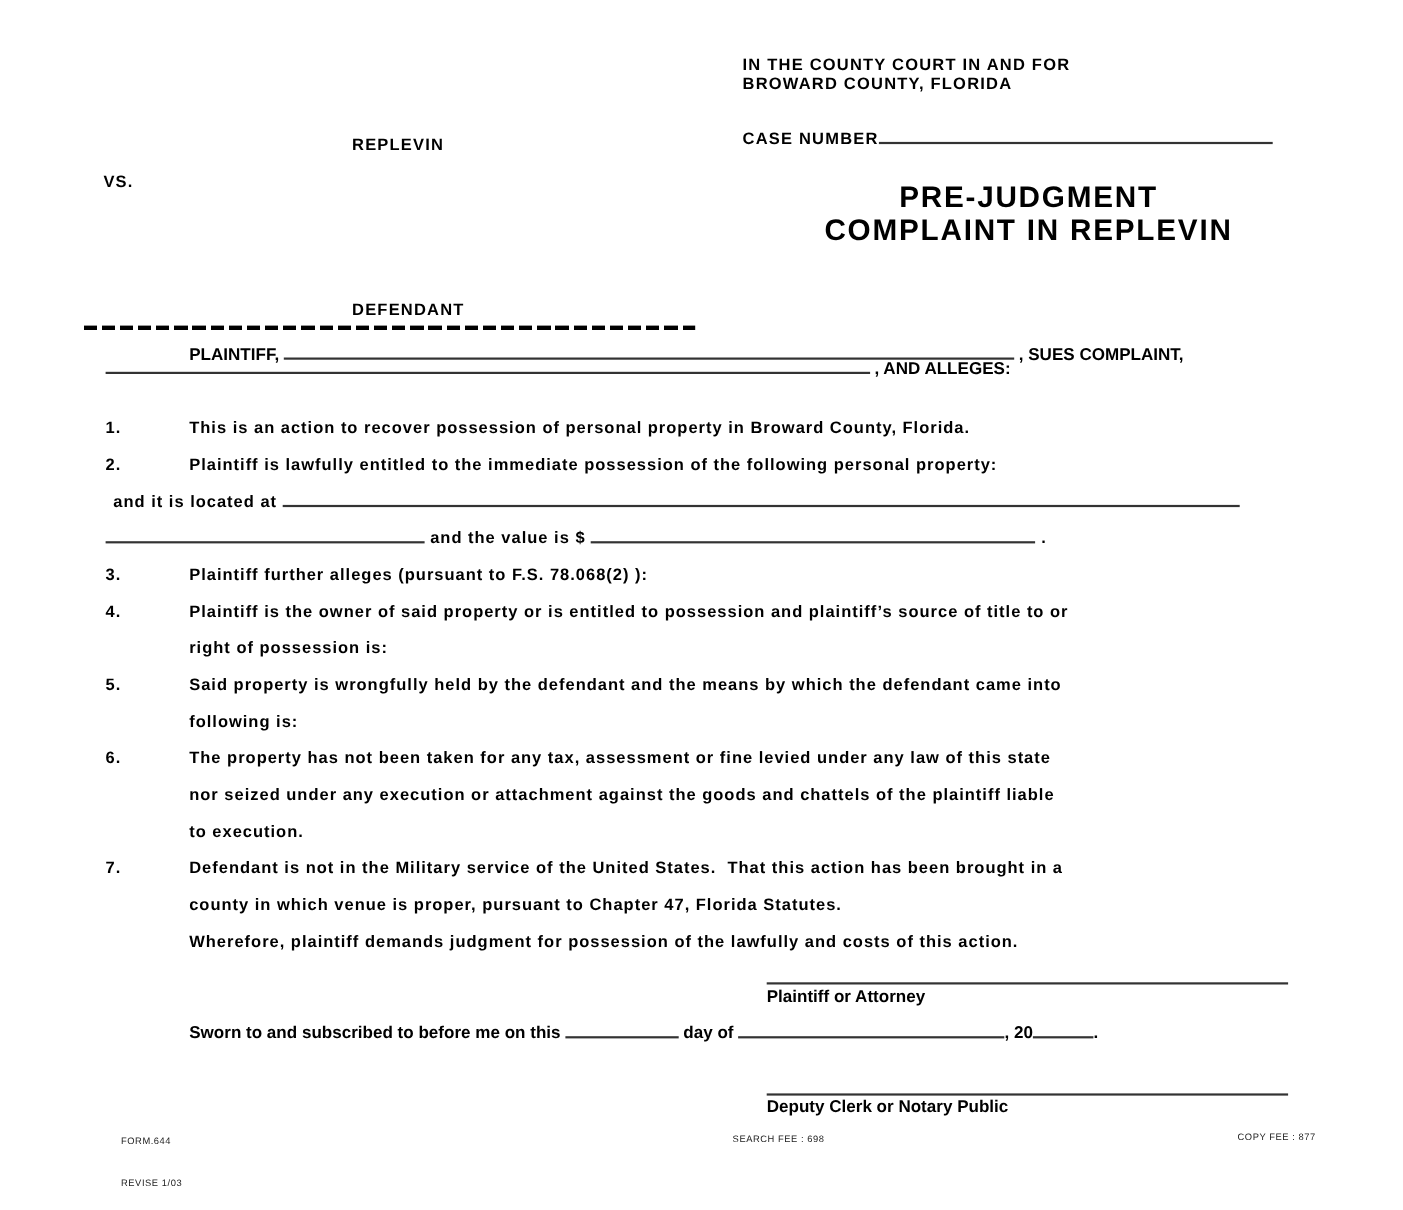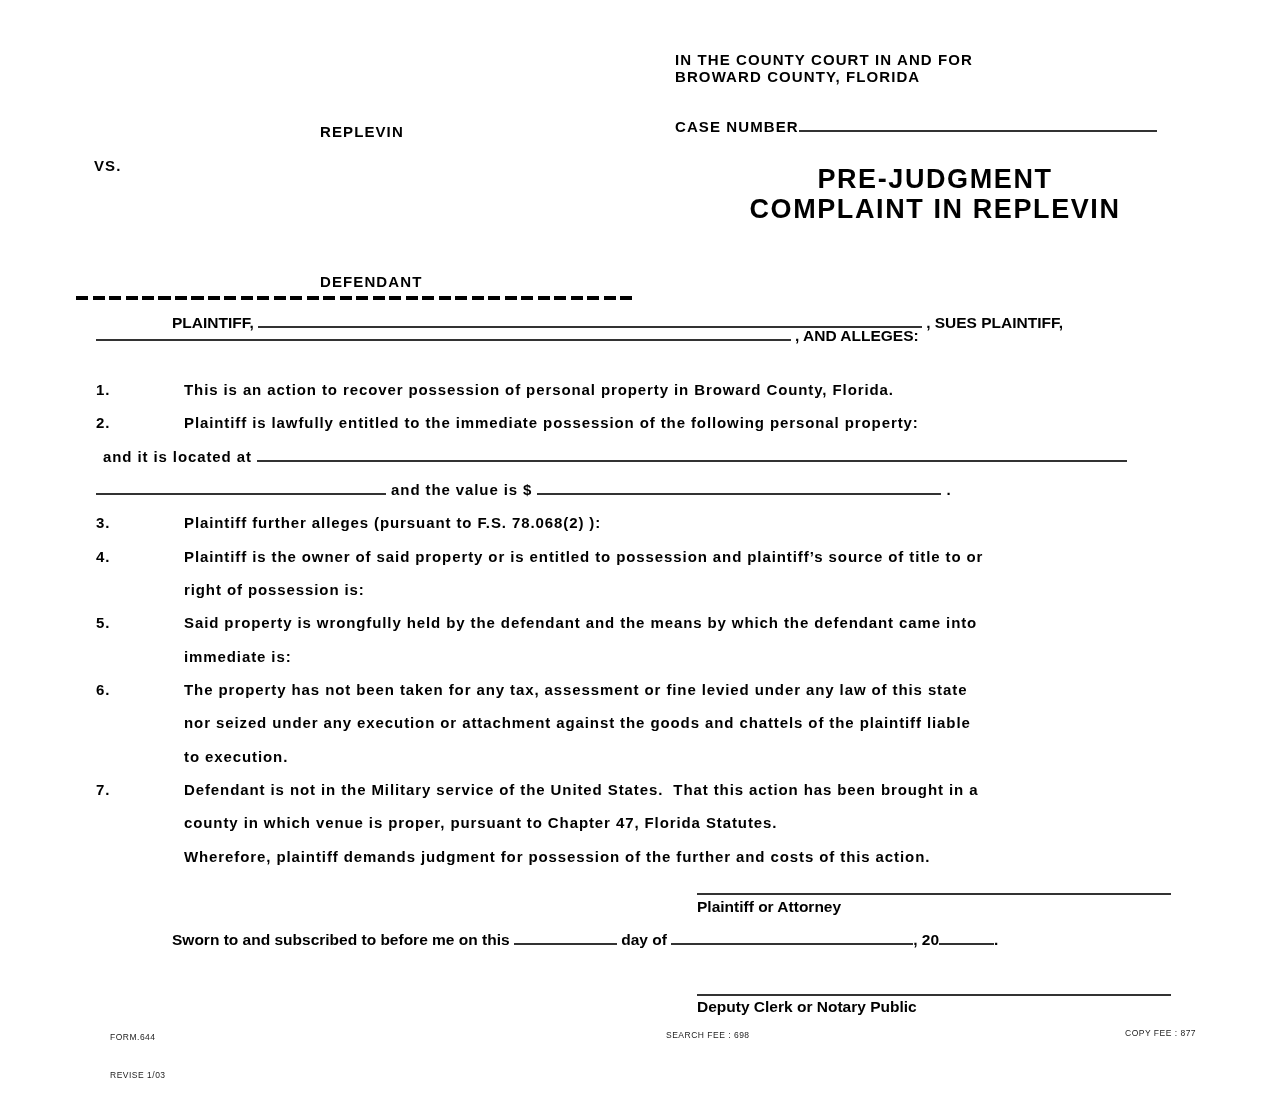--- a/index.html
+++ b/index.html
@@ -11,21 +11,21 @@
     .wide { font-size: 15px; letter-spacing: 0.9px; font-weight: bold; }
     .narrow { font-size: 15.5px; font-weight: bold; letter-spacing: 0px; }
     .blank { display: inline-block; border-bottom: 2px solid #333; height: 0; vertical-align: baseline; }
     .hdr { font-size: 15px; font-weight: bold; letter-spacing: 1.1px; line-height: 17px; }
     .title { font-size: 27px; font-weight: bold; letter-spacing: 1.6px; text-align: center; line-height: 30px; }
     .dash-line { position: absolute; left: 76px; top: 296px; width: 556px; height: 4px;
       background: repeating-linear-gradient(90deg, #000 0 12px, transparent 12px 16.5px); }
     .sig-line { position: absolute; border-top: 2px solid #333; }
     .foot { font-size: 8.5px; letter-spacing: 0.5px; color: #222; line-height: 9px; padding-left: 32px; }
     .num { position: absolute; left: 96px; }
-    .txt { position: absolute; left: 184px; }
+    .txt { position: absolute; left: 172px; }
   </style>
 </head>
 <body>
 
 <div class="abs hdr" style="left:675px; top:51px;">IN THE COUNTY COURT IN AND FOR</div>
 <div class="abs hdr" style="left:675px; top:68px;">BROWARD COUNTY, FLORIDA</div>
 
 <div class="abs hdr" style="left:675px; top:118px;">
   <span>CASE NUMBER</span><span class="blank" style="width:358px;"></span>
 </div>
@@ -33,21 +33,21 @@
 <div class="abs title" style="left:700px; top:164px; width:470px;">PRE-JUDGMENT</div>
 <div class="abs title" style="left:700px; top:194px; width:470px;">COMPLAINT IN REPLEVIN</div>
 
 <div class="abs hdr" style="left:320px; top:123px;">REPLEVIN</div>
 <div class="abs hdr" style="left:94px; top:157px;">VS.</div>
 <div class="abs hdr" style="left:320px; top:273px;">DEFENDANT</div>
 <div class="dash-line"></div>
 
 <div class="abs narrow" style="left:172px; top:314px;">
   <span>PLAINTIFF,</span>
-  <span class="blank" style="width:664px;"></span><span style="margin-left:4px;">, SUES PLAINTIFF,</span>
+  <span class="blank" style="width:664px;"></span><span style="margin-left:4px;">, SUES COMPLAINT,</span>
 </div>
 <div class="abs narrow" style="left:96px; top:327px;">
   <span class="blank" style="width:695px;"></span><span style="margin-left:4px;">, AND ALLEGES:</span>
 </div>
 
 <div class="num wide" style="top:381px;">1.</div>
 <div class="txt wide" style="top:381px;">This is an action to recover possession of personal property in Broward County, Florida.</div>
 
 <div class="num wide" style="top:414px;">2.</div>
 <div class="txt wide" style="top:414px;">Plaintiff is lawfully entitled to the immediate possession of the following personal property:</div>
@@ -65,32 +65,32 @@
 
 <div class="num wide" style="top:514px;">3.</div>
 <div class="txt wide" style="top:514px;">Plaintiff further alleges (pursuant to F.S. 78.068(2) ):</div>
 
 <div class="num wide" style="top:548px;">4.</div>
 <div class="txt wide" style="top:548px;">Plaintiff is the owner of said property or is entitled to possession and plaintiff’s source of title to or</div>
 <div class="txt wide" style="top:581px;">right of possession is:</div>
 
 <div class="num wide" style="top:614px;">5.</div>
 <div class="txt wide" style="top:614px;">Said property is wrongfully held by the defendant and the means by which the defendant came into</div>
-<div class="txt wide" style="top:648px;">immediate is:</div>
+<div class="txt wide" style="top:648px;">following is:</div>
 
 <div class="num wide" style="top:681px;">6.</div>
 <div class="txt wide" style="top:681px;">The property has not been taken for any tax, assessment or fine levied under any law of this state</div>
 <div class="txt wide" style="top:714px;">nor seized under any execution or attachment against the goods and chattels of the plaintiff liable</div>
 <div class="txt wide" style="top:748px;">to execution.</div>
 
 <div class="num wide" style="top:781px;">7.</div>
 <div class="txt wide" style="top:781px; white-space:pre;text-align:center;">Defendant is not in the Military service of the United States.  That this action has been brought in a</div>
 <div class="txt wide" style="top:814px;">county in which venue is proper, pursuant to Chapter 47, Florida Statutes.</div>
 
-<div class="txt wide" style="top:848px;">Wherefore, plaintiff demands judgment for possession of the further and costs of this action.</div>
+<div class="txt wide" style="top:848px;">Wherefore, plaintiff demands judgment for possession of the lawfully and costs of this action.</div>
 
 <div class="sig-line" style="left:697px; top:893px; width:474px;"></div>
 <div class="abs narrow" style="left:697px; top:898px;">Plaintiff or Attorney</div>
 
 <div class="abs narrow" style="left:172px; top:931px;">
   <span>Sworn to and subscribed to before me on this</span>
   <span class="blank" style="width:103px;"></span>
   <span>day of</span>
   <span class="blank" style="width:242px;"></span><span>, 20</span><span class="blank" style="width:55px;"></span><span>.</span>
 </div>

